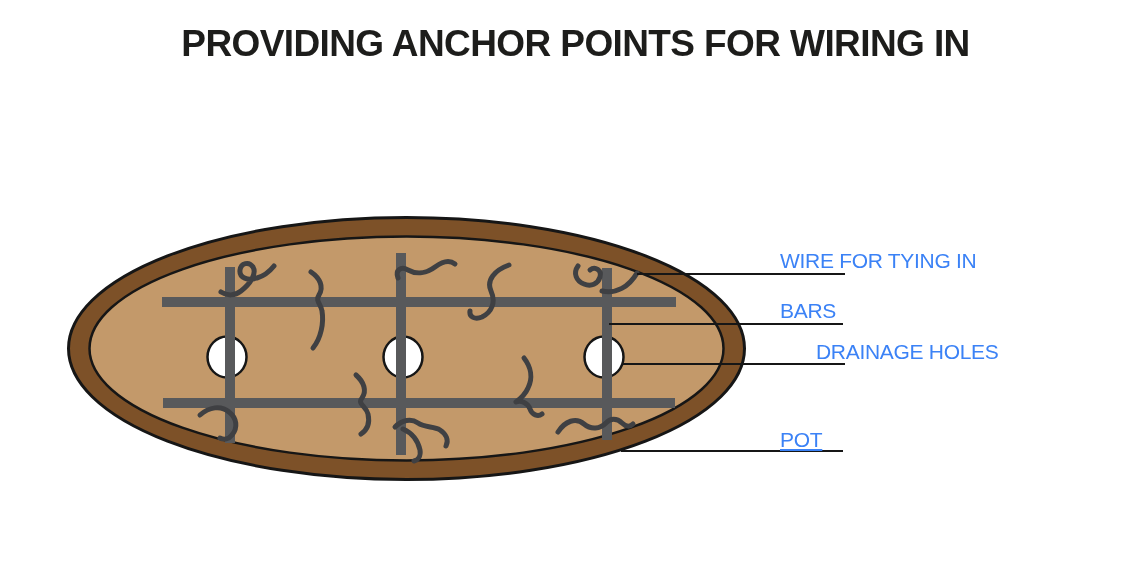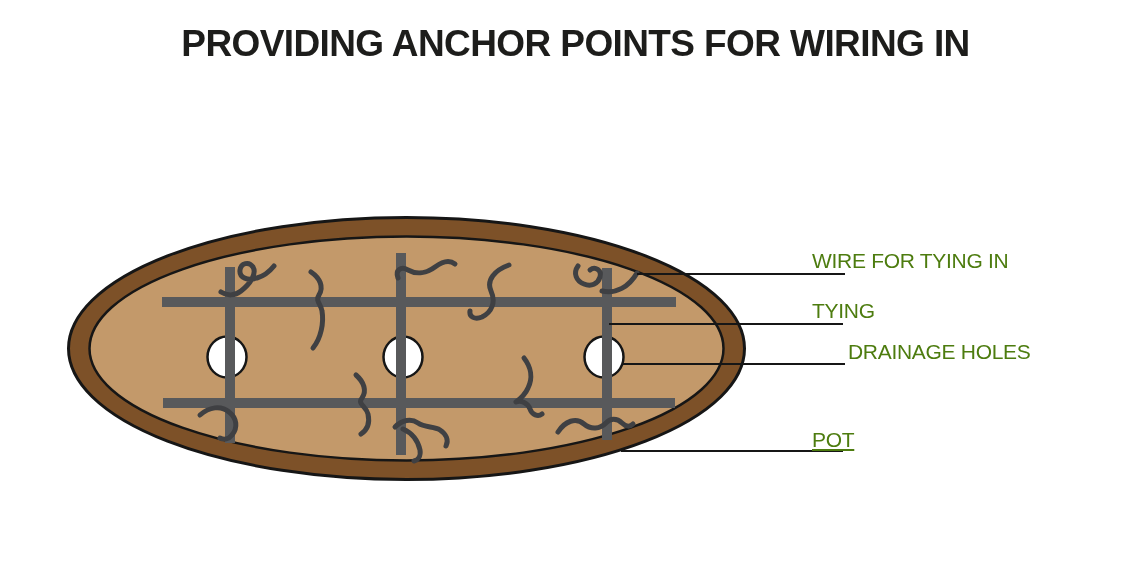--- a/index.html
+++ b/index.html
@@ -31,26 +31,26 @@
     color: #1d1d1b;
   }
   .title span { display: block; }
   .pot-svg {
     position: absolute;
     top: 0;
     left: 0;
   }
   .callout-label {
     position: absolute;
-    left: 812px;
+    left: 780px;
     font-size: 21px;
     font-weight: 400;
     letter-spacing: -0.3px;
     line-height: 22px;
-    color: #4d7c0f;
+    color: #3b82f6;
     white-space: nowrap;
   }
   .lbl-1 { top: 250px; }
   .lbl-2 { top: 300px; }
   .lbl-3 { top: 341px; margin-left: 36px; }
   .lbl-4 { top: 429px; text-decoration: underline; }
 </style>
 </head>
 <body>
 
@@ -87,17 +87,17 @@
     <path fill="none" stroke-width="5" stroke-linecap="round" stroke-linejoin="round" d="M395,427 C402,420 411,418 418,423 C425,428 434,426 440,430 C446,434 449,440 446,446 M403,429 C412,433 418,441 420,450 C421,456 418,460 414,461" stroke="#3f4043"></path>
     <path fill="none" stroke-width="5" stroke-linecap="round" stroke-linejoin="round" d="M558,432 C565,421 576,417 584,424 C591,430 600,429 606,423 C610,418 617,418 622,423 C626,427 630,427 633,424" stroke="#3f4043"></path>
 
     <line x1="637" y1="274" x2="845" y2="274" stroke-width="2" stroke="#161616"></line>
     <line x1="609" y1="324" x2="843" y2="324" stroke-width="2" stroke="#161616"></line>
     <line x1="623" y1="364" x2="845" y2="364" stroke-width="2" stroke="#161616"></line>
     <line x1="621" y1="451" x2="843" y2="451" stroke-width="2" stroke="#161616"></line>
   </svg>
 
   <div class="callout-label lbl-1">WIRE FOR TYING IN</div>
-  <div class="callout-label lbl-2">TYING</div>
+  <div class="callout-label lbl-2">BARS</div>
   <div class="callout-label lbl-3">DRAINAGE HOLES</div>
   <div class="callout-label lbl-4">POT</div>
 
 </div>
 
 </body></html>

